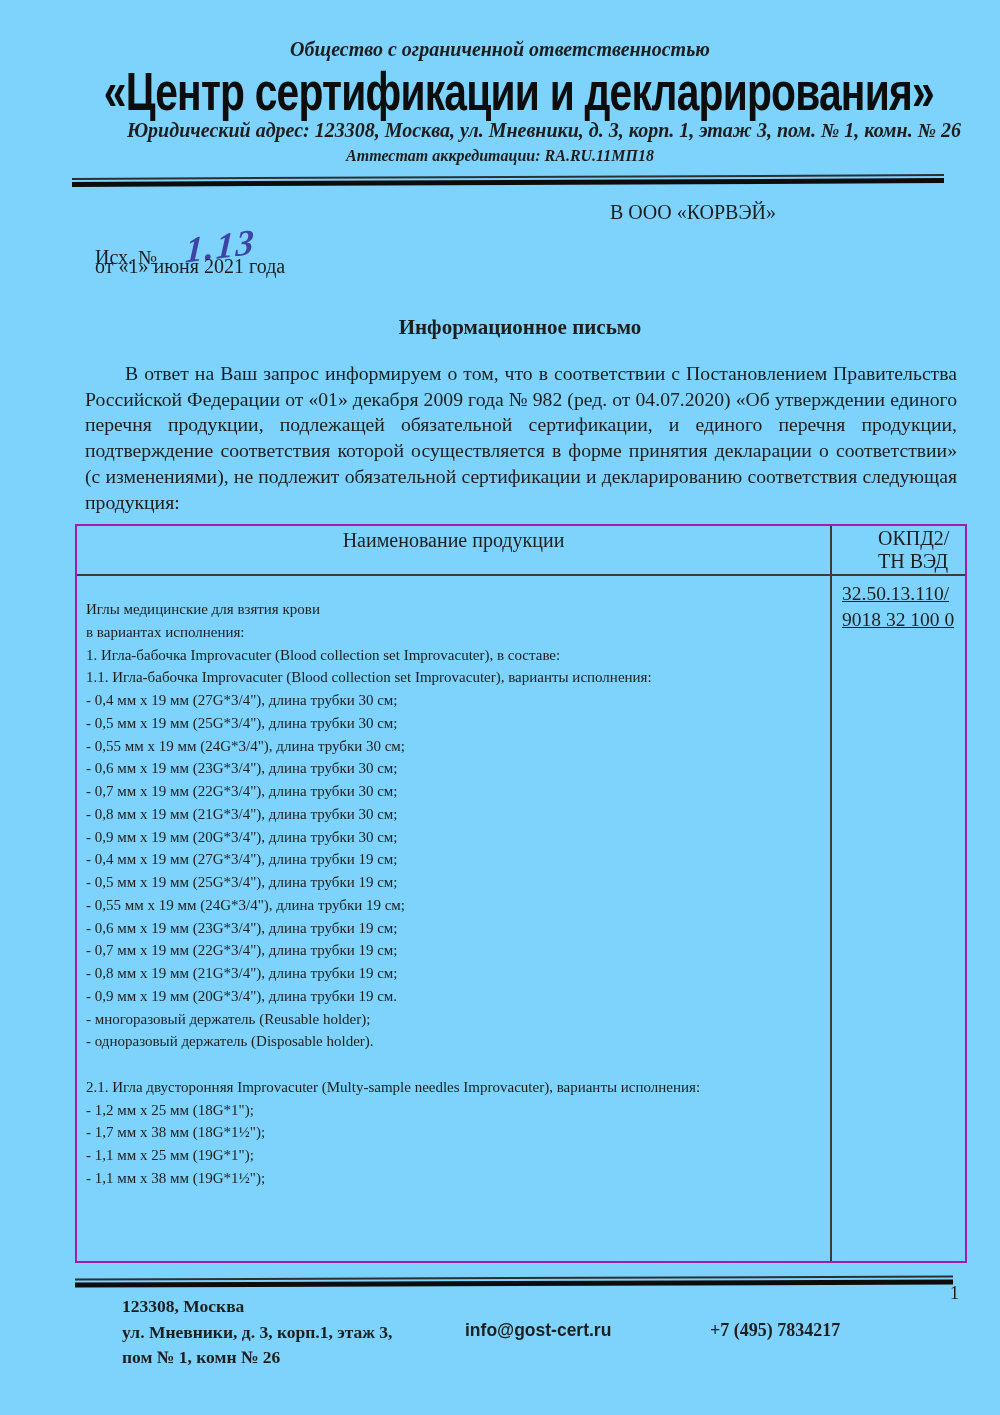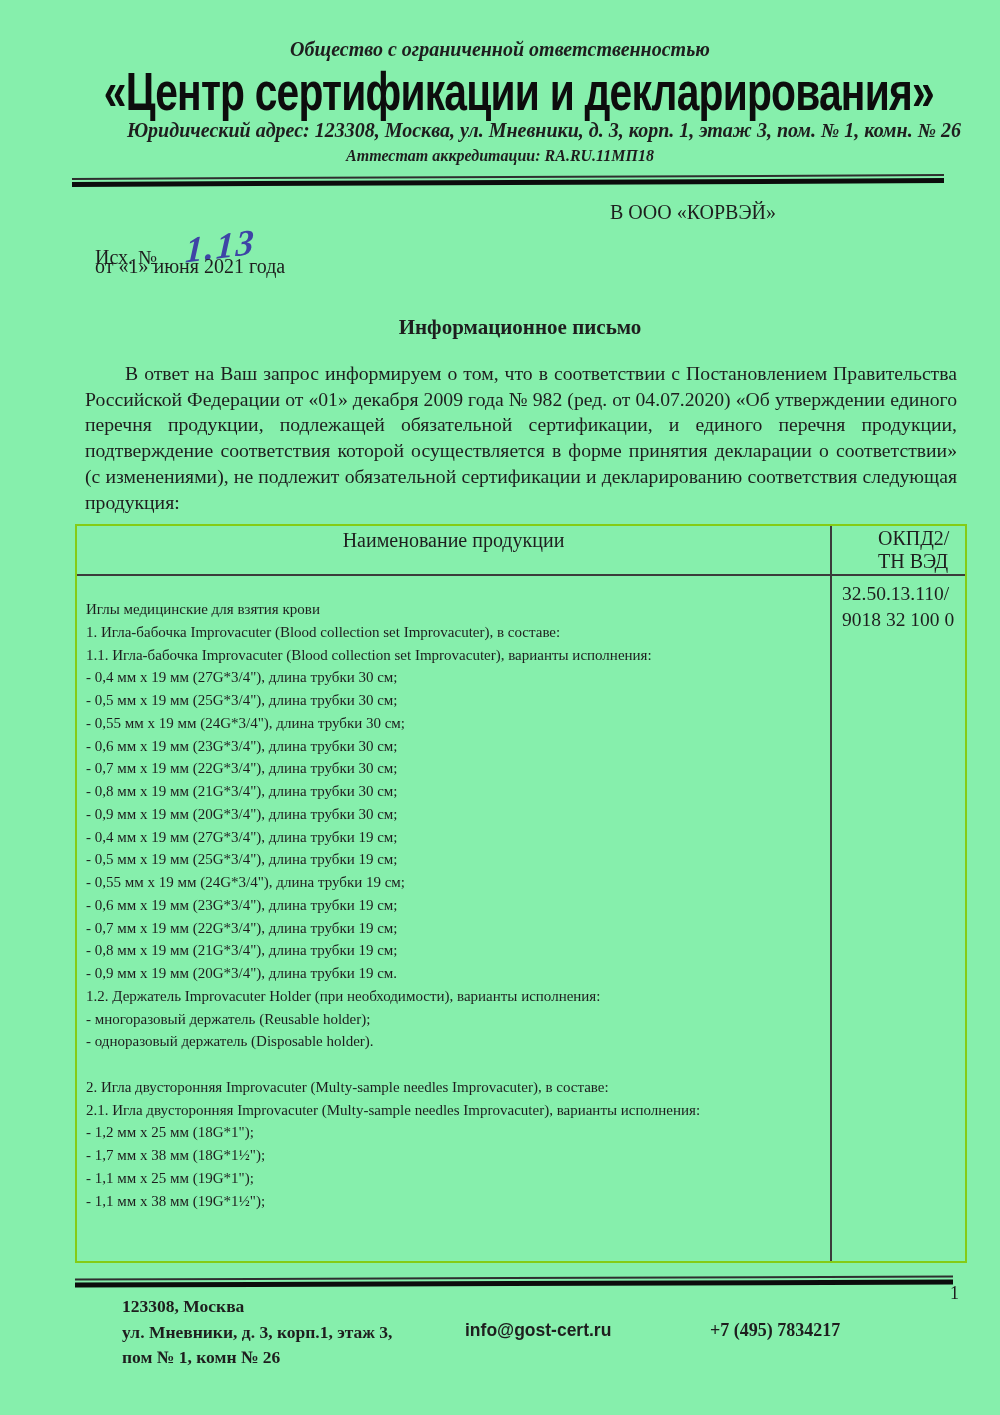--- a/index.html
+++ b/index.html
@@ -1,20 +1,20 @@
 <!DOCTYPE html>
 <html><head>
 <meta charset="utf-8">
 <style>
   html, body { margin: 0; padding: 0; background: #888; }
   .page {
     position: relative;
     width: 1000px;
     height: 1415px;
-    background: #86efac;
+    background: #7dd3fc;
     font-family: "Liberation Serif", serif;
     color: #1e1e1e;
     overflow: hidden;
   }
   .abs { position: absolute; }
 
   
   .org-type {
     top: 38px; left: 0; width: 1000px;
     text-align: center;
@@ -84,21 +84,21 @@
     line-height: 25.7px;
     text-align: justify;
     text-indent: 40px;
   }
   .body-par .bold { font-weight: normal; }
 
   
   .ptable {
     top: 524px; left: 75px;
     width: 892px; height: 739px;
-    border: 2px solid #84cc16;
+    border: 2px solid #a21caf;
     box-sizing: border-box;
   }
   .ptable .vdiv {
     position: absolute;
     left: 753px; top: 0; bottom: 0;
     width: 2px; background: #3b3b3b;
   }
   .thead {
     position: absolute; top: 0; left: 0; right: 0;
     height: 48px;
@@ -113,21 +113,21 @@
     font-size: 20px; line-height: 23px; margin-left: 36px;
   }
   .tbody-left {
     position: absolute; left: 9px; top: 72px; width: 735px;
     font-size: 15px;
     line-height: 22.75px;
   }
   .tline { min-height: 22.75px; }
   .tbody-right {
     position: absolute; left: 765px; top: 55px;
-    font-size: 19.5px; line-height: 26px;
+    font-size: 19.5px; line-height: 26px; text-decoration: underline;
   }
 
   
   .page-number { top: 1283px; left: 950px; font-size: 18px; }
   .footer-address {
     top: 1294px; left: 122px;
     font-size: 17.5px; font-weight: bold;
     line-height: 25.5px;
   }
   .footer-email {
@@ -173,41 +173,40 @@
     <div class="vdiv"></div>
     <div class="thead">
       <div class="th-name">Наименование продукции</div>
       <div class="th-code">
         <div>ОКПД2/</div>
         <div>ТН ВЭД</div>
       </div>
     </div>
     <div class="tbody-left">
         <div class="tline">Иглы медицинские для взятия крови</div>
+        <div class="tline">в вариантах исполнения:</div>
         <div class="tline">1. Игла-бабочка Improvacuter (Blood collection set Improvacuter), в составе:</div>
         <div class="tline">1.1. Игла-бабочка Improvacuter (Blood collection set Improvacuter), варианты исполнения:</div>
         <div class="tline">- 0,4 мм х 19 мм (27G*3/4"), длина трубки 30 см;</div>
         <div class="tline">- 0,5 мм х 19 мм (25G*3/4"), длина трубки 30 см;</div>
         <div class="tline">- 0,55 мм х 19 мм (24G*3/4"), длина трубки 30 см;</div>
         <div class="tline">- 0,6 мм х 19 мм (23G*3/4"), длина трубки 30 см;</div>
         <div class="tline">- 0,7 мм х 19 мм (22G*3/4"), длина трубки 30 см;</div>
         <div class="tline">- 0,8 мм х 19 мм (21G*3/4"), длина трубки 30 см;</div>
         <div class="tline">- 0,9 мм х 19 мм (20G*3/4"), длина трубки 30 см;</div>
         <div class="tline">- 0,4 мм х 19 мм (27G*3/4"), длина трубки 19 см;</div>
         <div class="tline">- 0,5 мм х 19 мм (25G*3/4"), длина трубки 19 см;</div>
         <div class="tline">- 0,55 мм х 19 мм (24G*3/4"), длина трубки 19 см;</div>
         <div class="tline">- 0,6 мм х 19 мм (23G*3/4"), длина трубки 19 см;</div>
         <div class="tline">- 0,7 мм х 19 мм (22G*3/4"), длина трубки 19 см;</div>
         <div class="tline">- 0,8 мм х 19 мм (21G*3/4"), длина трубки 19 см;</div>
         <div class="tline">- 0,9 мм х 19 мм (20G*3/4"), длина трубки 19 см.</div>
-        <div class="tline">1.2. Держатель Improvacuter Holder (при необходимости), варианты исполнения:</div>
         <div class="tline">- многоразовый держатель (Reusable holder);</div>
         <div class="tline">- одноразовый держатель (Disposable holder).</div>
         <div class="tline">&nbsp;</div>
-        <div class="tline">2. Игла двусторонняя Improvacuter (Multy-sample needles Improvacuter), в составе:</div>
         <div class="tline">2.1. Игла двусторонняя Improvacuter (Multy-sample needles Improvacuter), варианты исполнения:</div>
         <div class="tline">- 1,2 мм х 25 мм (18G*1");</div>
         <div class="tline">- 1,7 мм х 38 мм (18G*1½");</div>
         <div class="tline">- 1,1 мм х 25 мм (19G*1");</div>
         <div class="tline">- 1,1 мм х 38 мм (19G*1½");</div>
       </div>
     <div class="tbody-right">
       <div>32.50.13.110/</div>
       <div>9018 32 100 0</div>
     </div>

